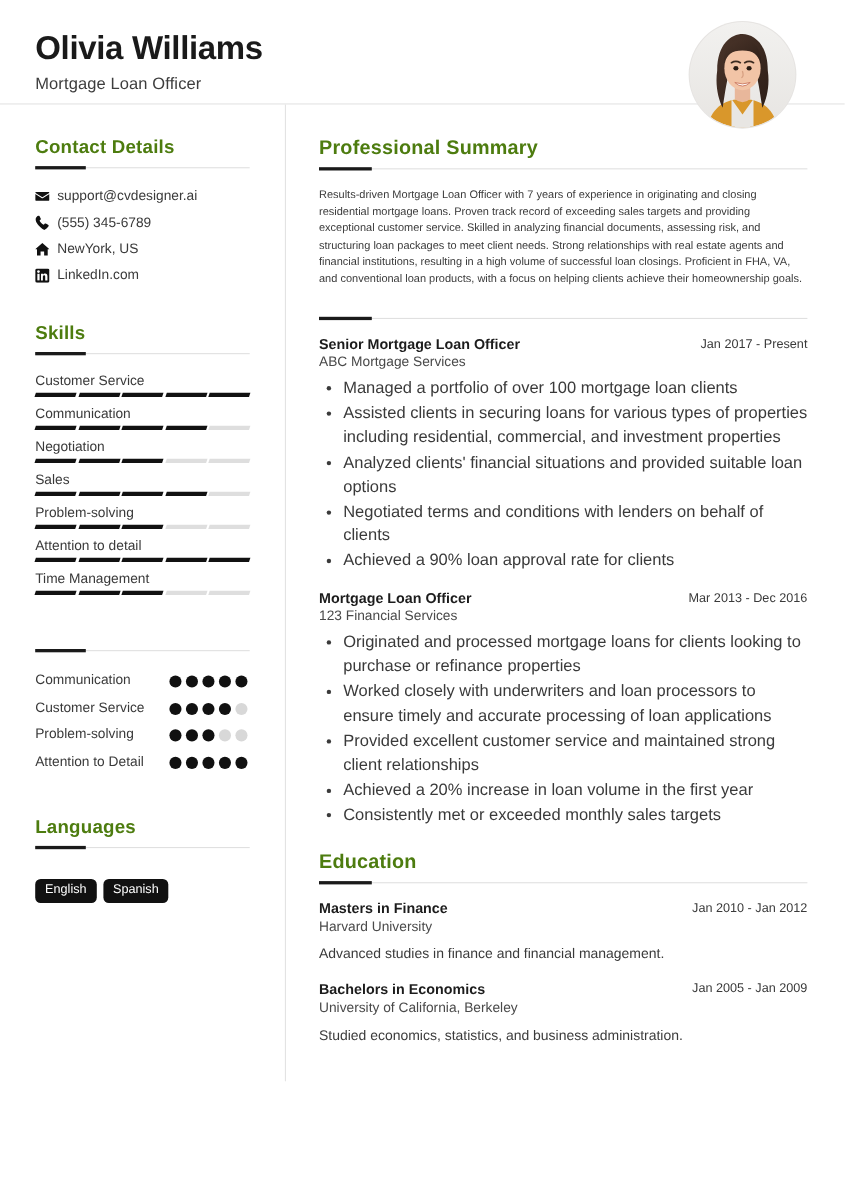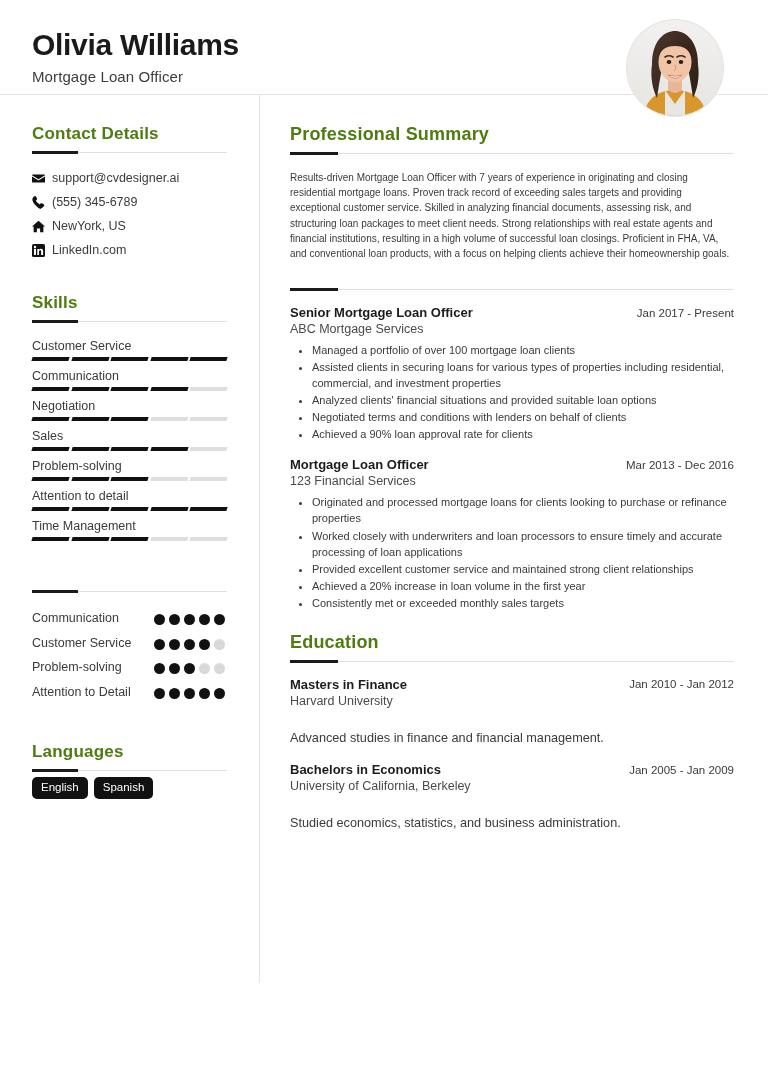--- a/index.html
+++ b/index.html
@@ -144,21 +144,21 @@
   }
   .dots { display: flex; gap: 4px; padding-top: 4px; }
   .dot {
     width: 11px; height: 11px;
     border-radius: 50%;
     background: #d8d8d8;
   }
   .dot.on { background: #111111; }
 
   
-  .lang-block { margin-top: 6px; display: flex; gap: 6px; flex-wrap: wrap; }
+  .lang-block { margin-top: 28px; display: flex; gap: 6px; flex-wrap: wrap; }
   .lang-chip {
     background: #111111;
     color: #ffffff;
     font-size: 11.5px;
     padding: 5px 9px;
     border-radius: 5px;
     line-height: 1;
   }
 
   .gap-lg { height: 34px; }
@@ -193,29 +193,29 @@
   .entry-org {
     font-size: 12.5px;
     color: #4a4a4a;
     margin-top: 2px;
   }
   .bullets {
     margin: 6px 0 0 0;
     padding-left: 22px;
   }
   .bullets li {
-    font-size: 11px;
+    font-size: 15px;
     line-height: 1.46;
     color: #3a3a3a;
     margin-bottom: 1px;
   }
   .edu-desc {
     font-size: 12.7px;
     color: #3a3a3a;
-    margin-top: 21px;
+    margin-top: 9px;
     line-height: 1.45;
   }
 </style>
 </head>
 <body>
 
 <div class="page">
 
   <div class="header">
     <div class="name">Olivia Williams</div>

